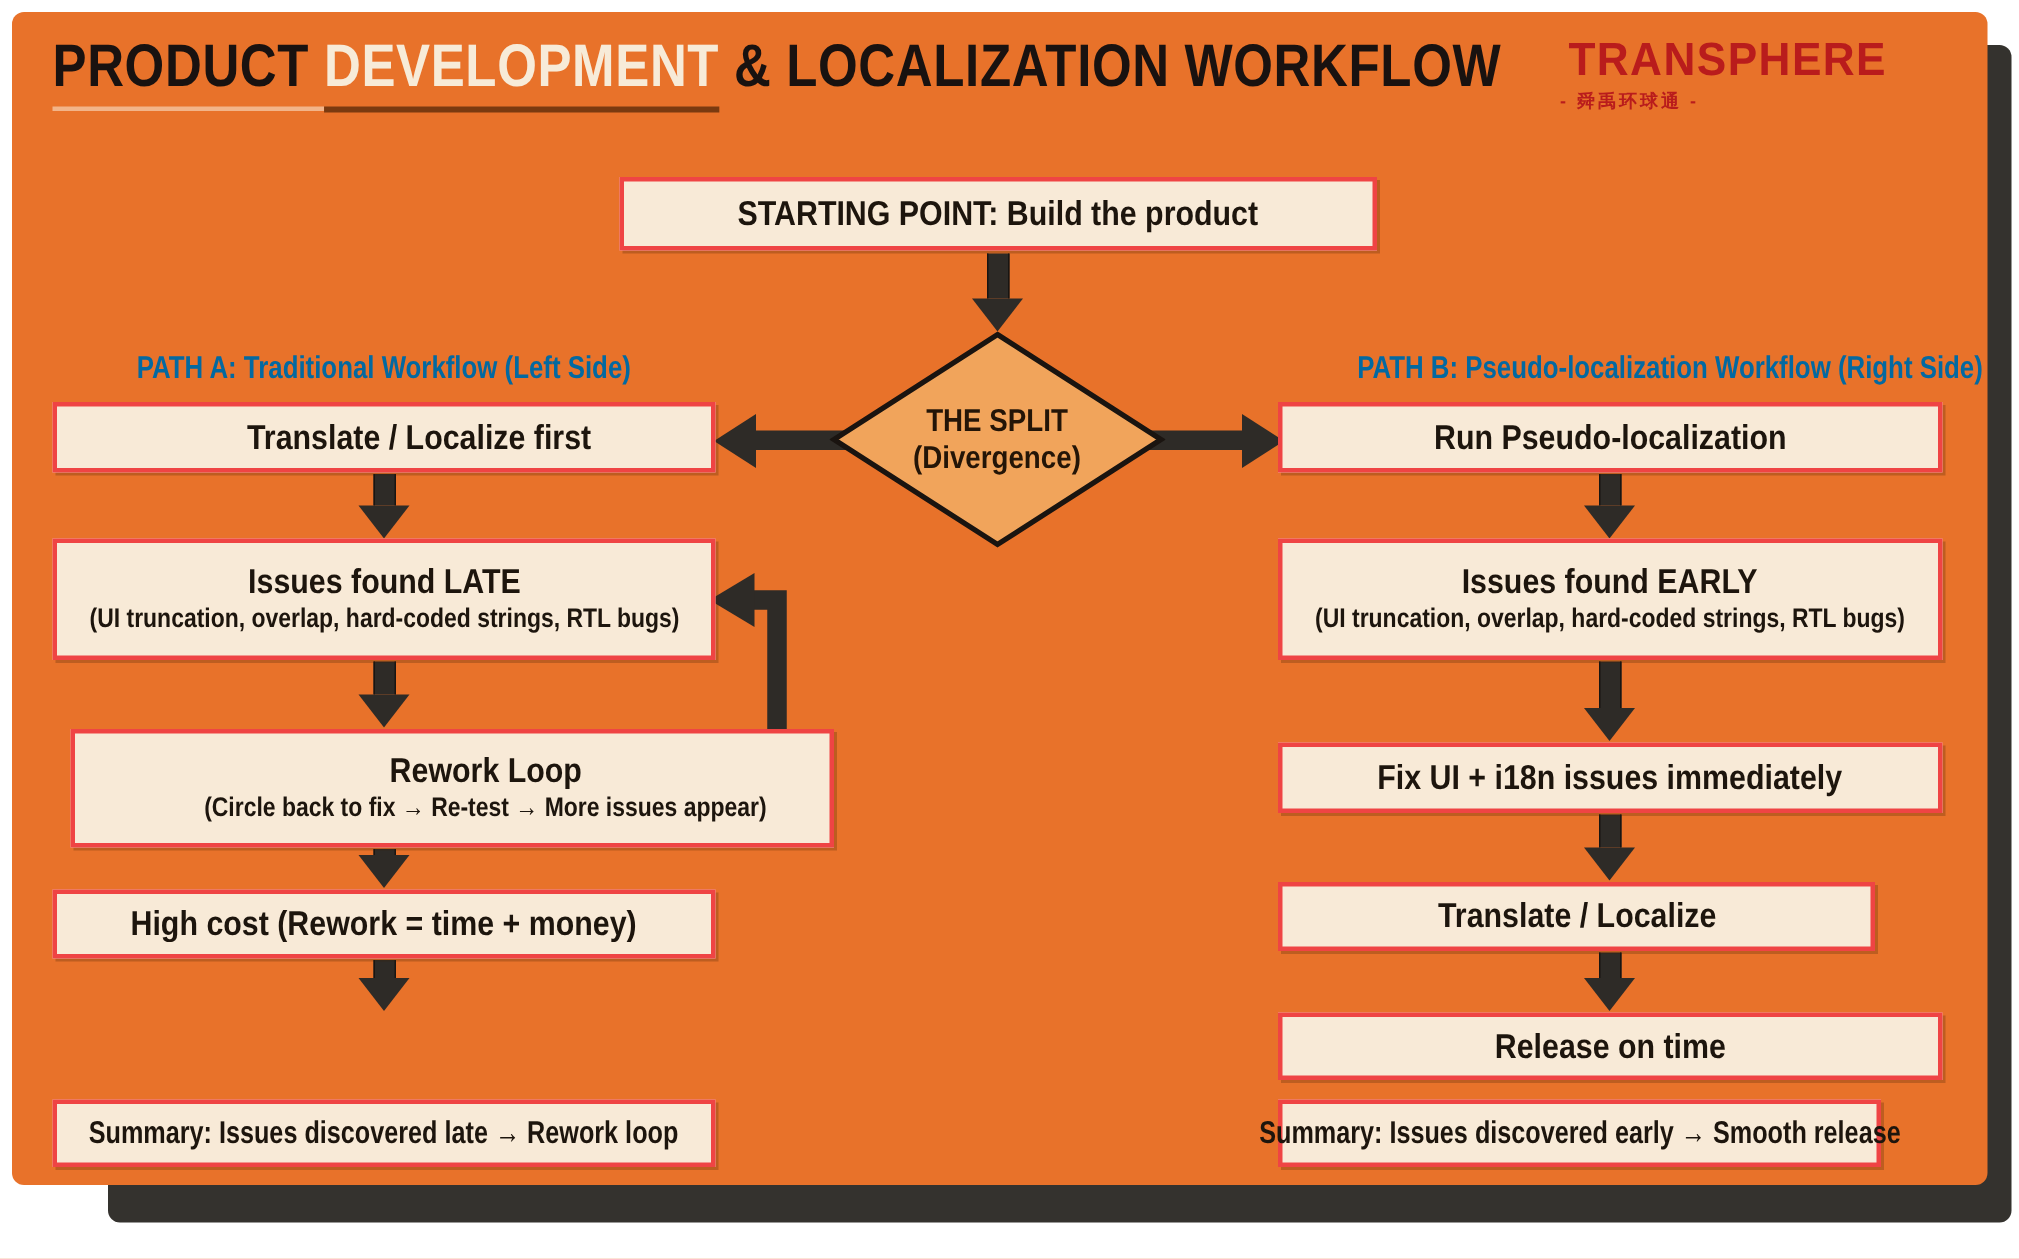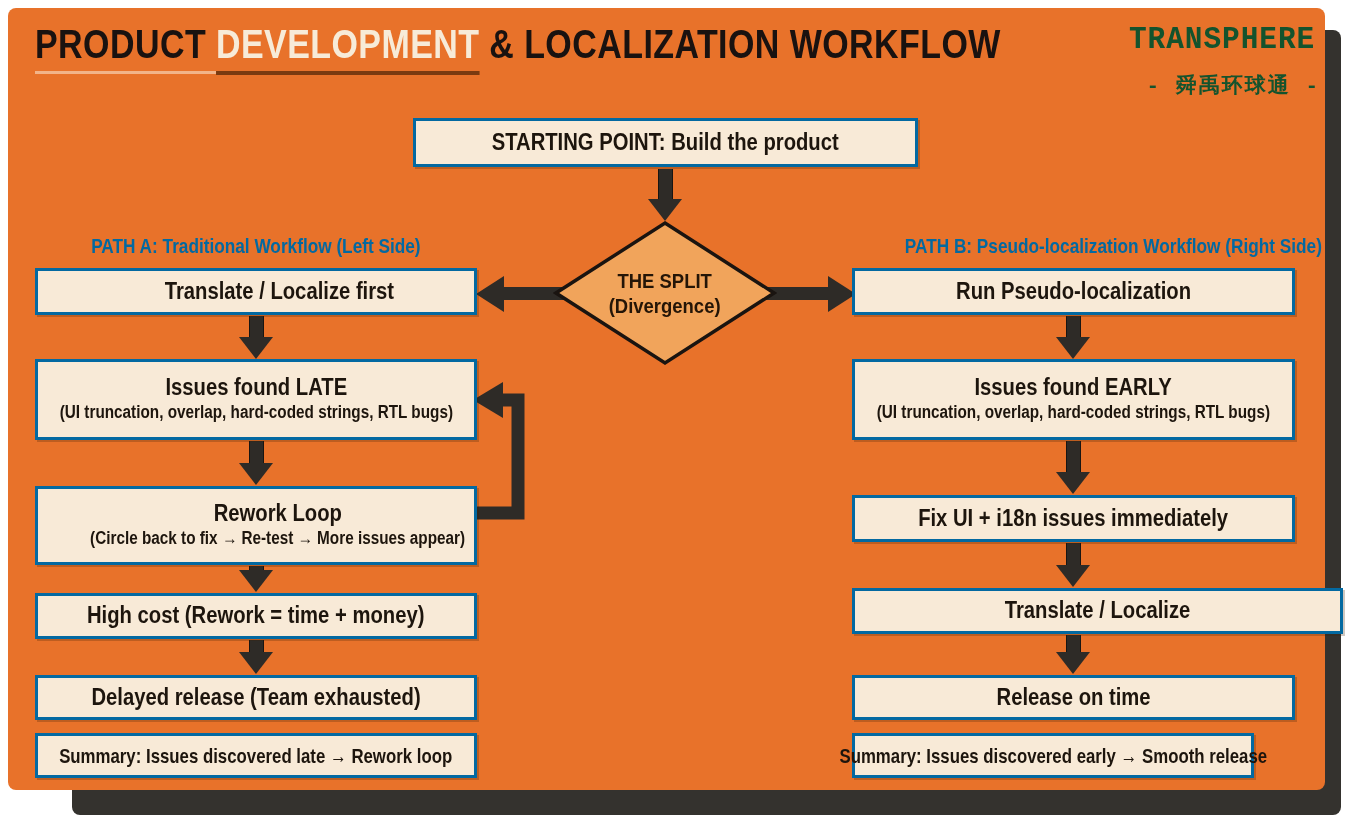--- a/index.html
+++ b/index.html
@@ -20,26 +20,26 @@
   
   #title{
     position:absolute;left:35px;top:22px;margin:0;
     font-size:40px;font-weight:bold;color:#191210;white-space:nowrap;
     transform:scaleX(0.85);transform-origin:left center;letter-spacing:0.5px;
   }
   #title .seg1{color:#191210;border-bottom:3px solid rgba(250,235,215,0.55);padding-bottom:5px;}
   #title .seg2{color:#F7EBD8;border-bottom:4px solid #7A3A10;padding-bottom:5px;}
   #title .seg3{color:#191210;}
   
-  #logo{position:absolute;left:1040px;top:22px;width:280px;text-align:right;color:#14532d;font-family:Liberation Mono, monospace;}
+  #logo{position:absolute;left:1040px;top:22px;width:280px;text-align:left;color:#b91c1c;}
   #logo .brand{font-size:31px;font-weight:bold;letter-spacing:1px;transform:scaleX(0.95);display:inline-block;}
-  #logo .sub{font-size:21px;font-weight:bold;letter-spacing:2px;margin-top:14px;}
+  #logo .sub{font-size:12px;font-weight:bold;letter-spacing:2px;margin-top:1px;}
   
   .box{
-    position:absolute;background:#F8EAD7;border:3px solid #0369a1;box-sizing:border-box;
+    position:absolute;background:#F8EAD7;border:3px solid #ef4444;box-sizing:border-box;
     display:flex;flex-direction:column;align-items:center;justify-content:center;
     z-index:3;box-shadow:2px 2px 0 rgba(60,30,5,0.25);
   }
   .box .t{font-weight:bold;font-size:23px;color:#1D150D;white-space:nowrap;
           transform:scaleX(0.88);line-height:1.12;}
   .box .s{font-weight:bold;font-size:18px;color:#1D150D;white-space:nowrap;
           transform:scaleX(0.85);line-height:1.25;}
   .box .t.narrow{transform:scaleX(0.8);font-size:21px;}
   
   .path-header{
@@ -115,37 +115,34 @@
     <div class="head"></div>
   </div>
   <div class="box" style="left:35px;top:359px;width:442px;height:81px;">
     <span class="t">Issues found LATE</span>
     <span class="s">(UI truncation, overlap, hard-coded strings, RTL bugs)</span>
   </div>
   <div class="varrow" style="left:239px;top:441px;height:44px;">
     <div class="stem"></div>
     <div class="head"></div>
   </div>
-  <div class="box" style="left:35px;top:486px;width:442px;height:79px;padding-left:44px;">
+  <div class="box" style="left:47px;top:486px;width:509px;height:79px;padding-left:44px;">
     <span class="t">Rework Loop</span>
     <span class="s">(Circle back to fix → Re-test → More issues appear)</span>
   </div>
   <div class="varrow" style="left:239px;top:566px;height:26px;">
     <div class="stem"></div>
     <div class="head"></div>
   </div>
   <div class="box" style="left:35px;top:593px;width:442px;height:46px;">
     <span class="t">High cost (Rework = time + money)</span>
   </div>
   <div class="varrow" style="left:239px;top:640px;height:34px;">
     <div class="stem"></div>
     <div class="head"></div>
-  </div>
-  <div class="box" style="left:35px;top:675px;width:442px;height:45px;">
-    <span class="t">Delayed release (Team exhausted)</span>
   </div>
   <div class="box" style="left:35px;top:733px;width:442px;height:45px;">
     <span class="t narrow">Summary: Issues discovered late → Rework loop</span>
   </div>
 
   <svg id="loop-svg" width="90" height="160" viewBox="0 0 90 160">
     <path d="M 20 138 L 63 138 L 63 25 L 46 25" fill="none" stroke="#2E2B27" stroke-width="13"></path>
     <polygon points="18,25 48,7 48,43" fill="#2E2B27"></polygon>
   </svg>
 
@@ -168,21 +165,21 @@
     <div class="stem"></div>
     <div class="head"></div>
   </div>
   <div class="box" style="left:852px;top:495px;width:443px;height:47px;">
     <span class="t">Fix UI + i18n issues immediately</span>
   </div>
   <div class="varrow" style="left:1056px;top:543px;height:44px;">
     <div class="stem"></div>
     <div class="head"></div>
   </div>
-  <div class="box" style="left:852px;top:588px;width:491px;height:46px;">
+  <div class="box" style="left:852px;top:588px;width:398px;height:46px;">
     <span class="t">Translate / Localize</span>
   </div>
   <div class="varrow" style="left:1056px;top:635px;height:39px;">
     <div class="stem"></div>
     <div class="head"></div>
   </div>
   <div class="box" style="left:852px;top:675px;width:443px;height:45px;">
     <span class="t">Release on time</span>
   </div>
   <div class="box" style="left:852px;top:733px;width:402px;height:45px;">

